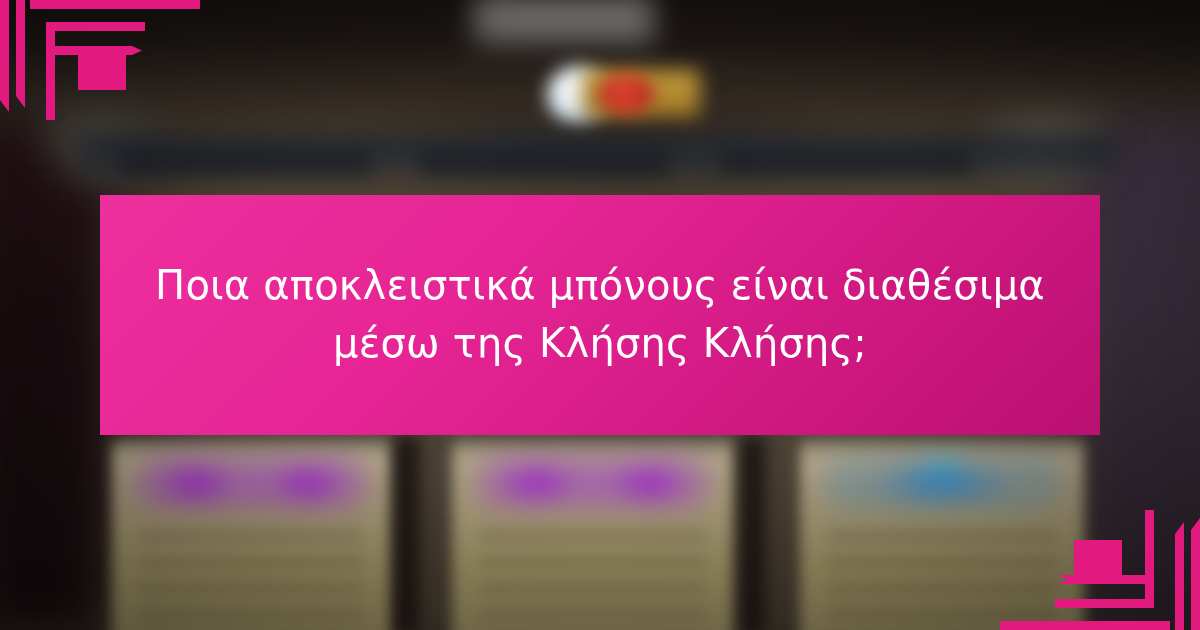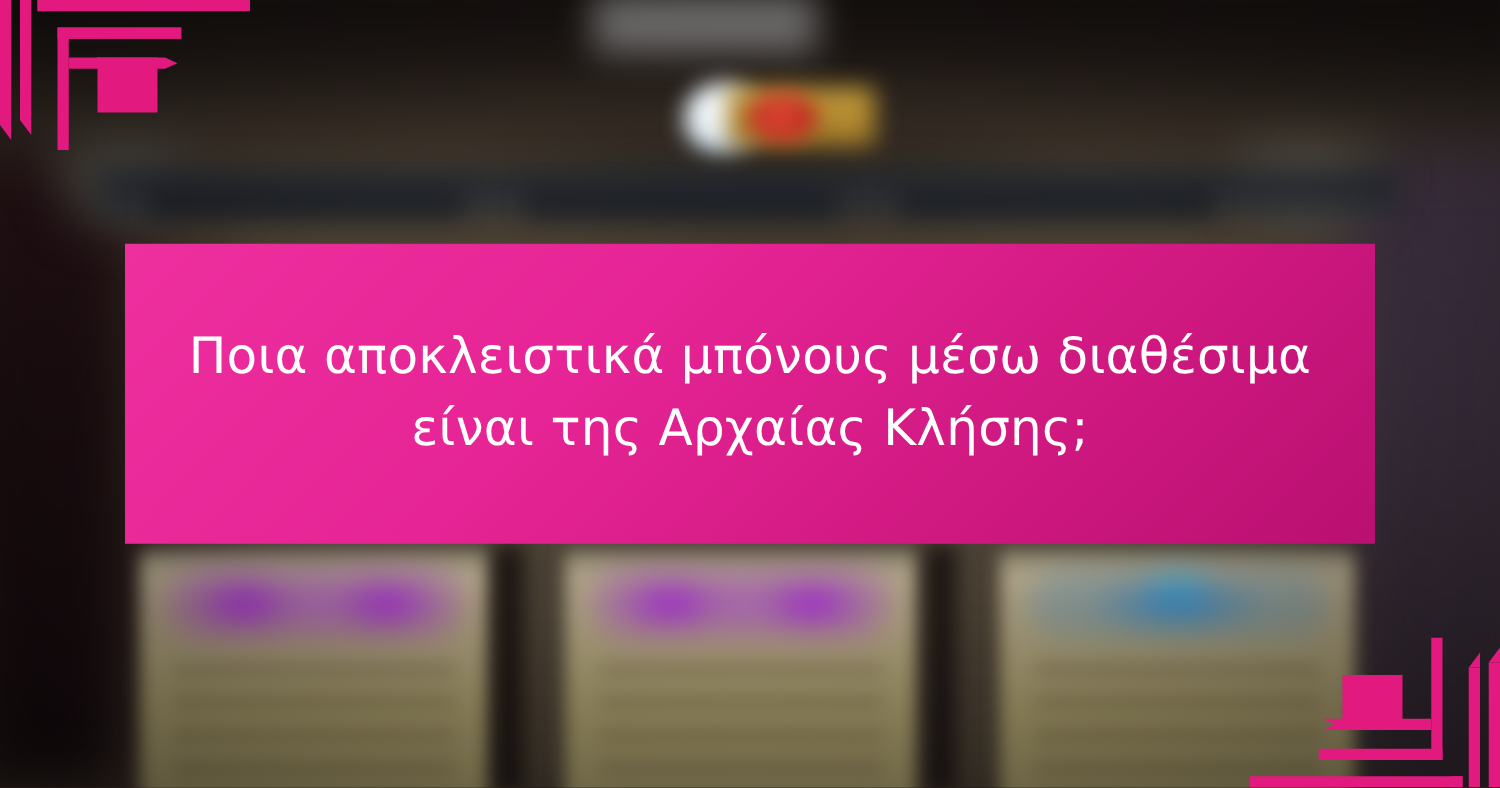--- a/index.html
+++ b/index.html
@@ -256,22 +256,22 @@
       <div class="card-text-lines"></div>
     </div>
 
     <div class="card-gap gap-1"></div>
     <div class="card-gap gap-2"></div>
 
     <div class="bg-vignette"></div>
   </div>
 
   <div class="banner">
-    <div class="banner-line">Ποια αποκλειστικά μπόνους μέσω διαθέσιμα</div>
-    <div class="banner-line">είναι της Αρχαίας Κλήσης;</div>
+    <div class="banner-line">Ποια αποκλειστικά μπόνους είναι διαθέσιμα</div>
+    <div class="banner-line">μέσω της Κλήσης Κλήσης;</div>
   </div>
 
   <div class="corner tl">
     <svg width="200" height="120" viewBox="0 0 200 120" xmlns="http://www.w3.org/2000/svg">
       <g fill="#E2197F">
 
         <rect x="0" y="0" width="9" height="100"></rect>
         <polygon points="0,100 9,100 9,112 0,100"></polygon>
 
         <rect x="16" y="0" width="9" height="96"></rect>

